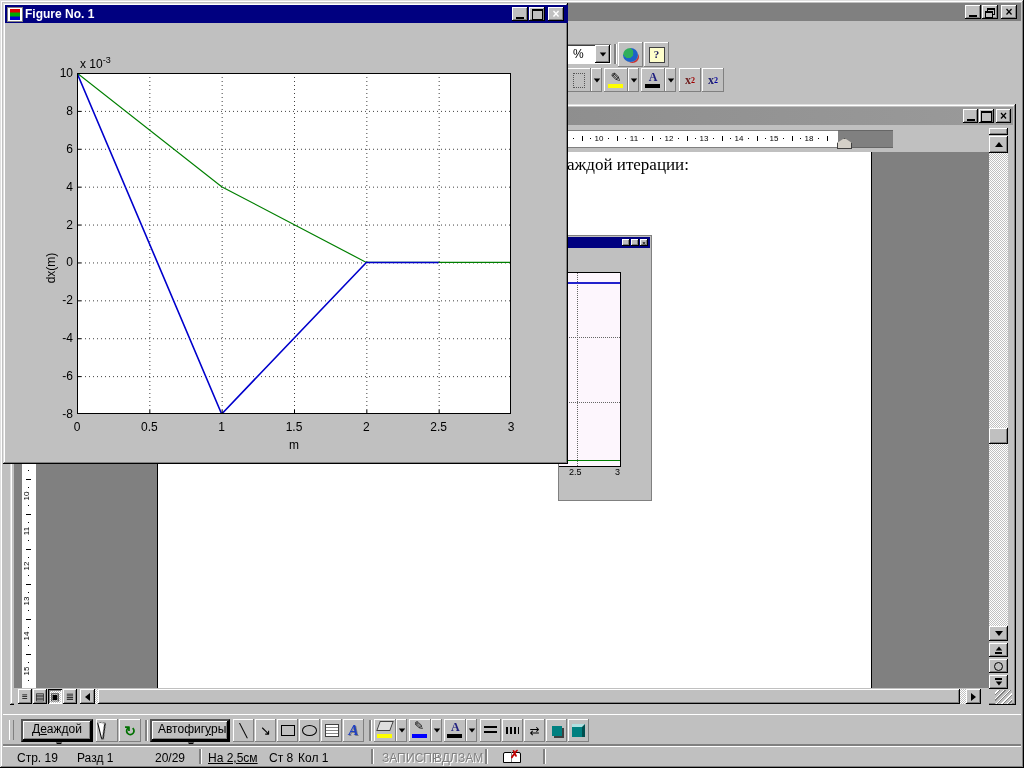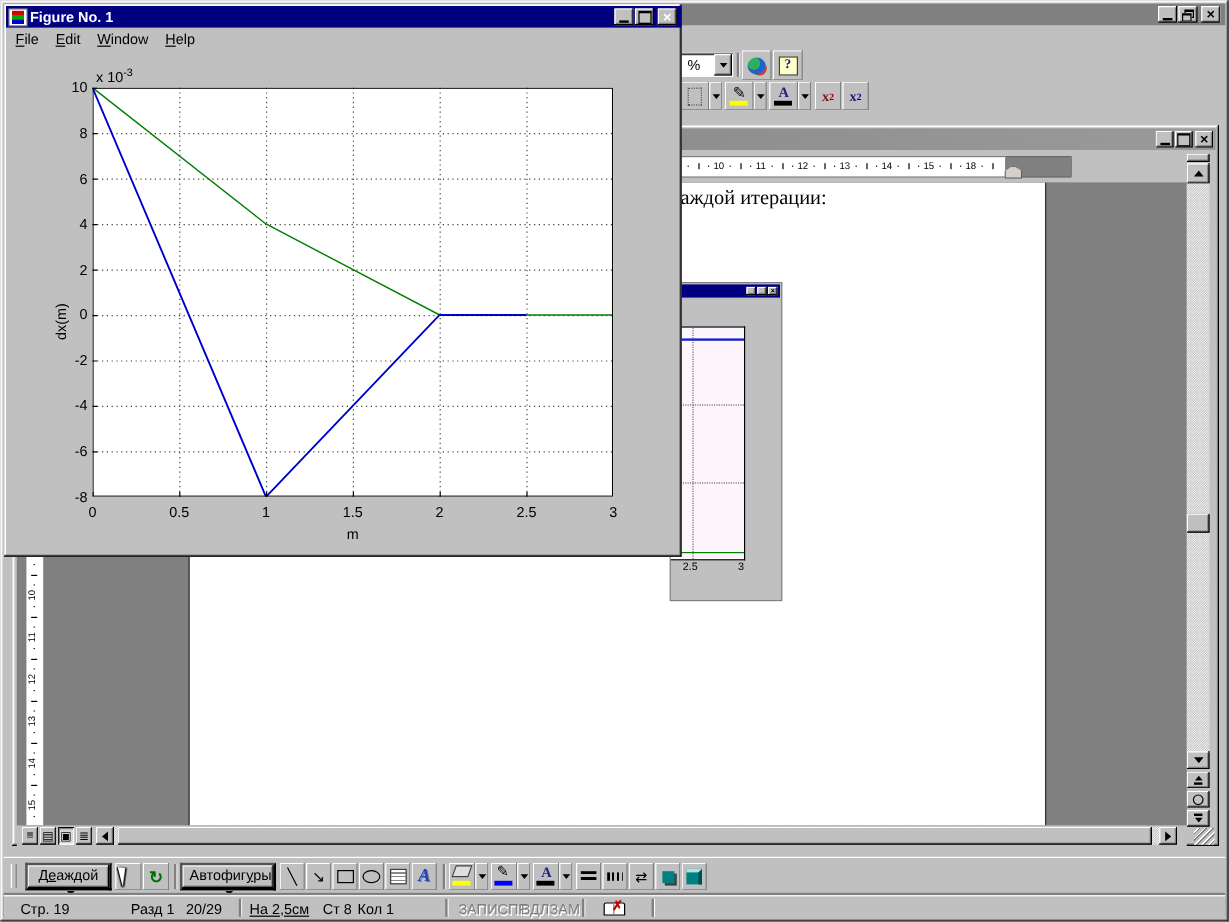--- a/index.html
+++ b/index.html
@@ -340,21 +340,21 @@
         </span>
       <span class="abs btnflat ctr" style="left:565px;top:4px;width:21px;height:23px;">
           <span style="width:10px;height:10px;background:#008080;border-top:3px solid #b0e0e0;border-right:3px solid #004f4f;"></span>
         </span>
 
       <span class="abs cursor" style="left:97px;top:6px;z-index:60;"></span>
     </div>
 
     <div class="abs" style="left:3px;top:746px;width:1018px;height:19px;border-top:1px solid #fff;box-shadow:0 -2px #808080;">
       <span class="statxt" style="left:14px;">Стр. 19</span>
-      <span class="statxt" style="left:74px;margin-left:32px;">Разд 1</span>
+      <span class="statxt" style="left:74px;">Разд 1</span>
       <span class="statxt" style="left:152px;">20/29</span>
       <span class="sep abs" style="left:196px;top:2px;height:15px;"></span>
       <span class="statxt" style="left:205px;text-decoration:underline;">На 2,5см</span>
       <span class="statxt" style="left:266px;">Ст 8</span>
       <span class="statxt" style="left:295px;">Кол 1</span>
       <span class="sep abs" style="left:368px;top:2px;height:15px;"></span>
       <span class="statxt dim" style="left:379px;">ЗАП</span>
       <span class="statxt dim" style="left:403px;">ИСПР</span>
       <span class="statxt dim" style="left:431px;">ВДЛ</span>
       <span class="statxt dim" style="left:455px;">ЗАМ</span>
@@ -374,26 +374,20 @@
       <span>Figure No. 1</span>
       <span class="wbtn btn ctr" style="left:507px;top:2px;">
           <span class="g-min"></span>
         </span>
       <span class="wbtn btn ctr" style="left:524px;top:2px;">
           <span class="g-max"></span>
         </span>
       <span class="wbtn btn ctr" style="left:543px;top:2px;">
           <span class="g-x">×</span>
         </span>
-    </div>
-    <div class="abs" id="mlmenu">
-      <span class="menu-item">File</span>
-      <span class="menu-item">Edit</span>
-      <span class="menu-item">Window</span>
-      <span class="menu-item">Help</span>
     </div>
 
     <div class="abs" style="left:77px;top:52px;font-size:12px;">
       <span>x 10</span><sup style="font-size:9px;">-3</sup>
     </div>
     <div class="abs" style="left:18px;top:258px;width:60px;text-align:center;font-size:12px;transform:rotate(-90deg);">
       <span>dx(m)</span>
     </div>
     <div class="abs" id="plot">
       <svg id="plot-svg" width="434" height="341" viewBox="0 0 434 341" style="position:absolute;left:0;top:0;">

